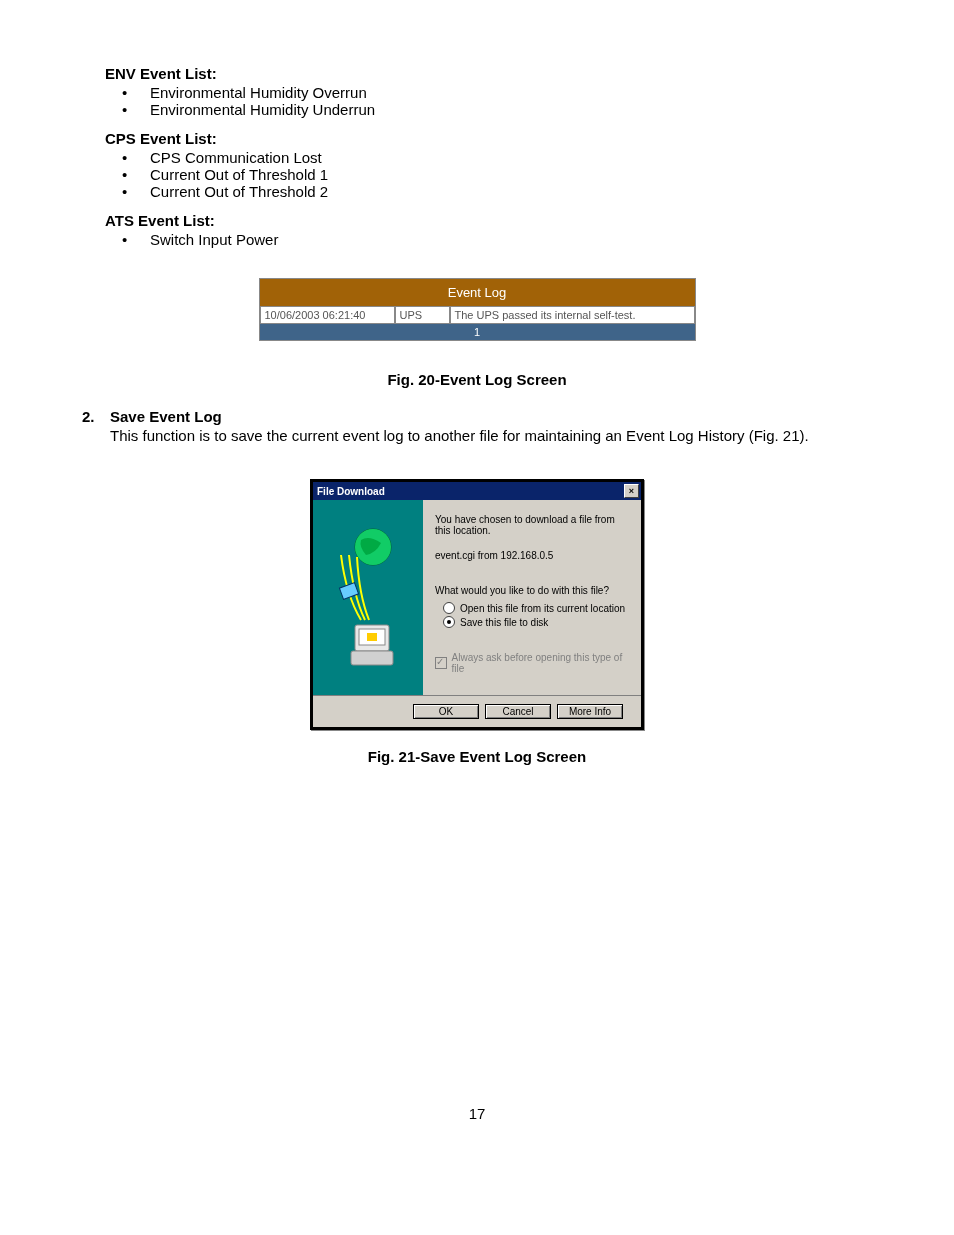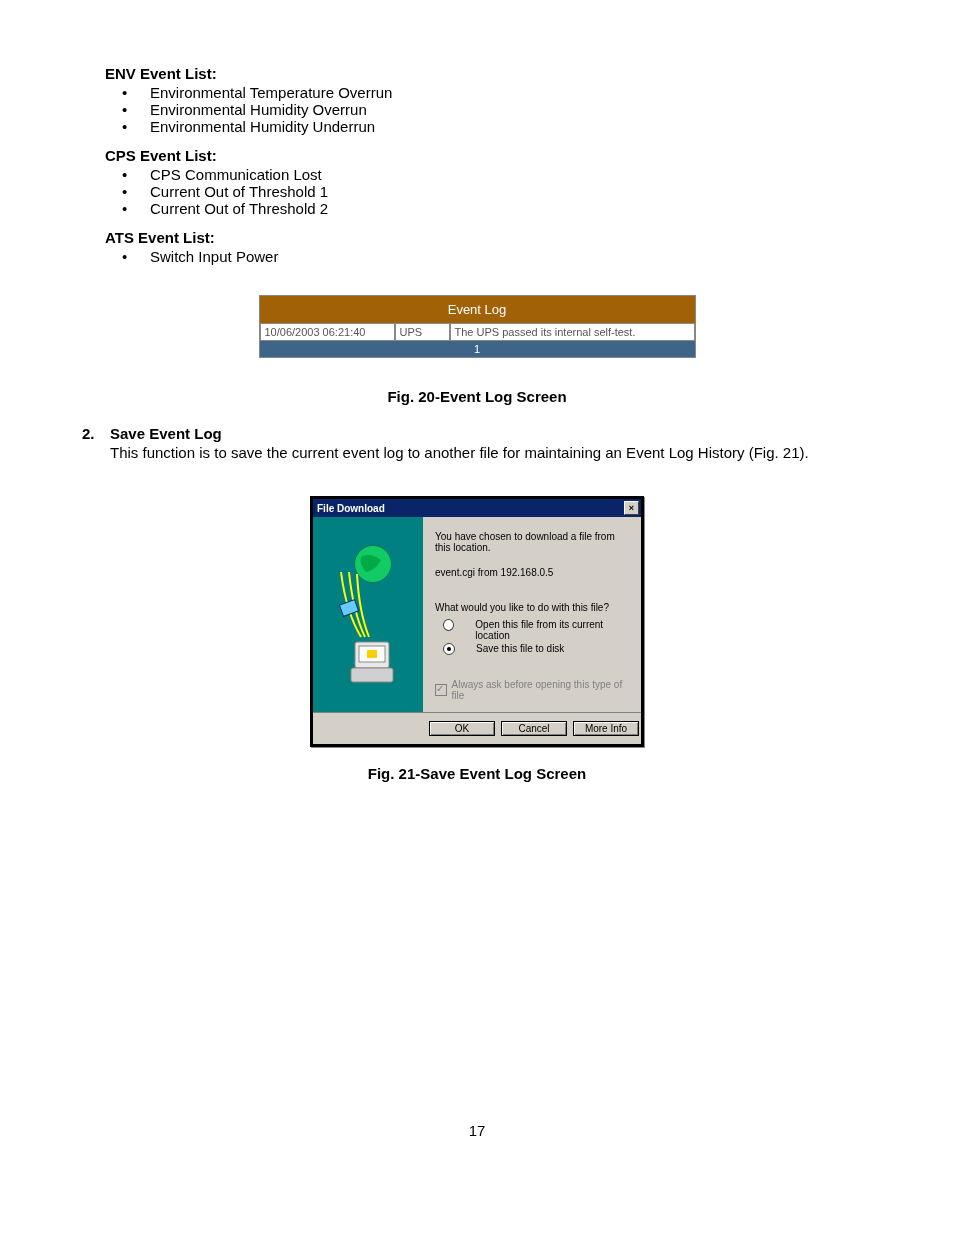--- a/index.html
+++ b/index.html
@@ -120,40 +120,40 @@
   }
   .dialog-icon svg { position: absolute; left: 18px; top: 25px; }
   .dialog-text {
     flex: 1;
     padding: 14px 12px 8px 12px;
     color: #000;
   }
   .dialog-text .line1 { margin-bottom: 14px; }
   .dialog-text .line2 { margin-bottom: 24px; }
   .dialog-text .q { margin-bottom: 6px; }
-  .radio-row { display: flex; align-items: flex-start; margin: 2px 0 2px 8px; gap: 16px; }
+  .radio-row { display: flex; align-items: flex-end; margin: 2px 0 2px 8px; }
   .radio {
     width: 10px; height: 10px; border: 1px solid #404040; border-radius: 50%;
     background: #fff; margin-right: 5px; position: relative;
   }
   .radio.sel::after {
     content: ""; width: 4px; height: 4px; background: #000; border-radius: 50%;
     position: absolute; left: 3px; top: 3px;
   }
   .check-row { display: flex; align-items: center; margin-top: 24px; color: #808080; }
   .checkbox {
     width: 10px; height: 10px; border: 1px solid #808080; background: #d4d0c8;
     margin-right: 5px; position: relative;
   }
   .checkbox.sel::after {
     content: "✓"; position: absolute; left: 0; top: -2px; font-size: 10px; color: #808080;
   }
   .dialog-footer {
     border-top: 1px solid #808080;
-    padding: 8px 2px;
+    padding: 8px 18px;
     display: flex;
     justify-content: flex-end;
     gap: 6px;
   }
   .win-btn {
     background: #d4d0c8;
     border: 1px solid #000;
     box-shadow: inset 1px 1px 0 #fff, inset -1px -1px 0 #808080;
     padding: 1px 0;
     width: 64px;
@@ -164,21 +164,20 @@
     text-align: center;
     margin-top: 340px;
     font-size: 15px;
   }
 </style>
 </head>
 <body>
 
 <div class="section-heading">ENV Event List:</div>
 <ul class="bullets">
-  <li>Environmental Temperature Overrun</li>
   <li>Environmental Humidity Overrun</li>
   <li>Environmental Humidity Underrun</li>
 </ul>
 
 <div class="section-heading">CPS Event List:</div>
 <ul class="bullets">
   <li>CPS Communication Lost</li>
   <li>Current Out of Threshold 1</li>
   <li>Current Out of Threshold 2</li>
 </ul>

